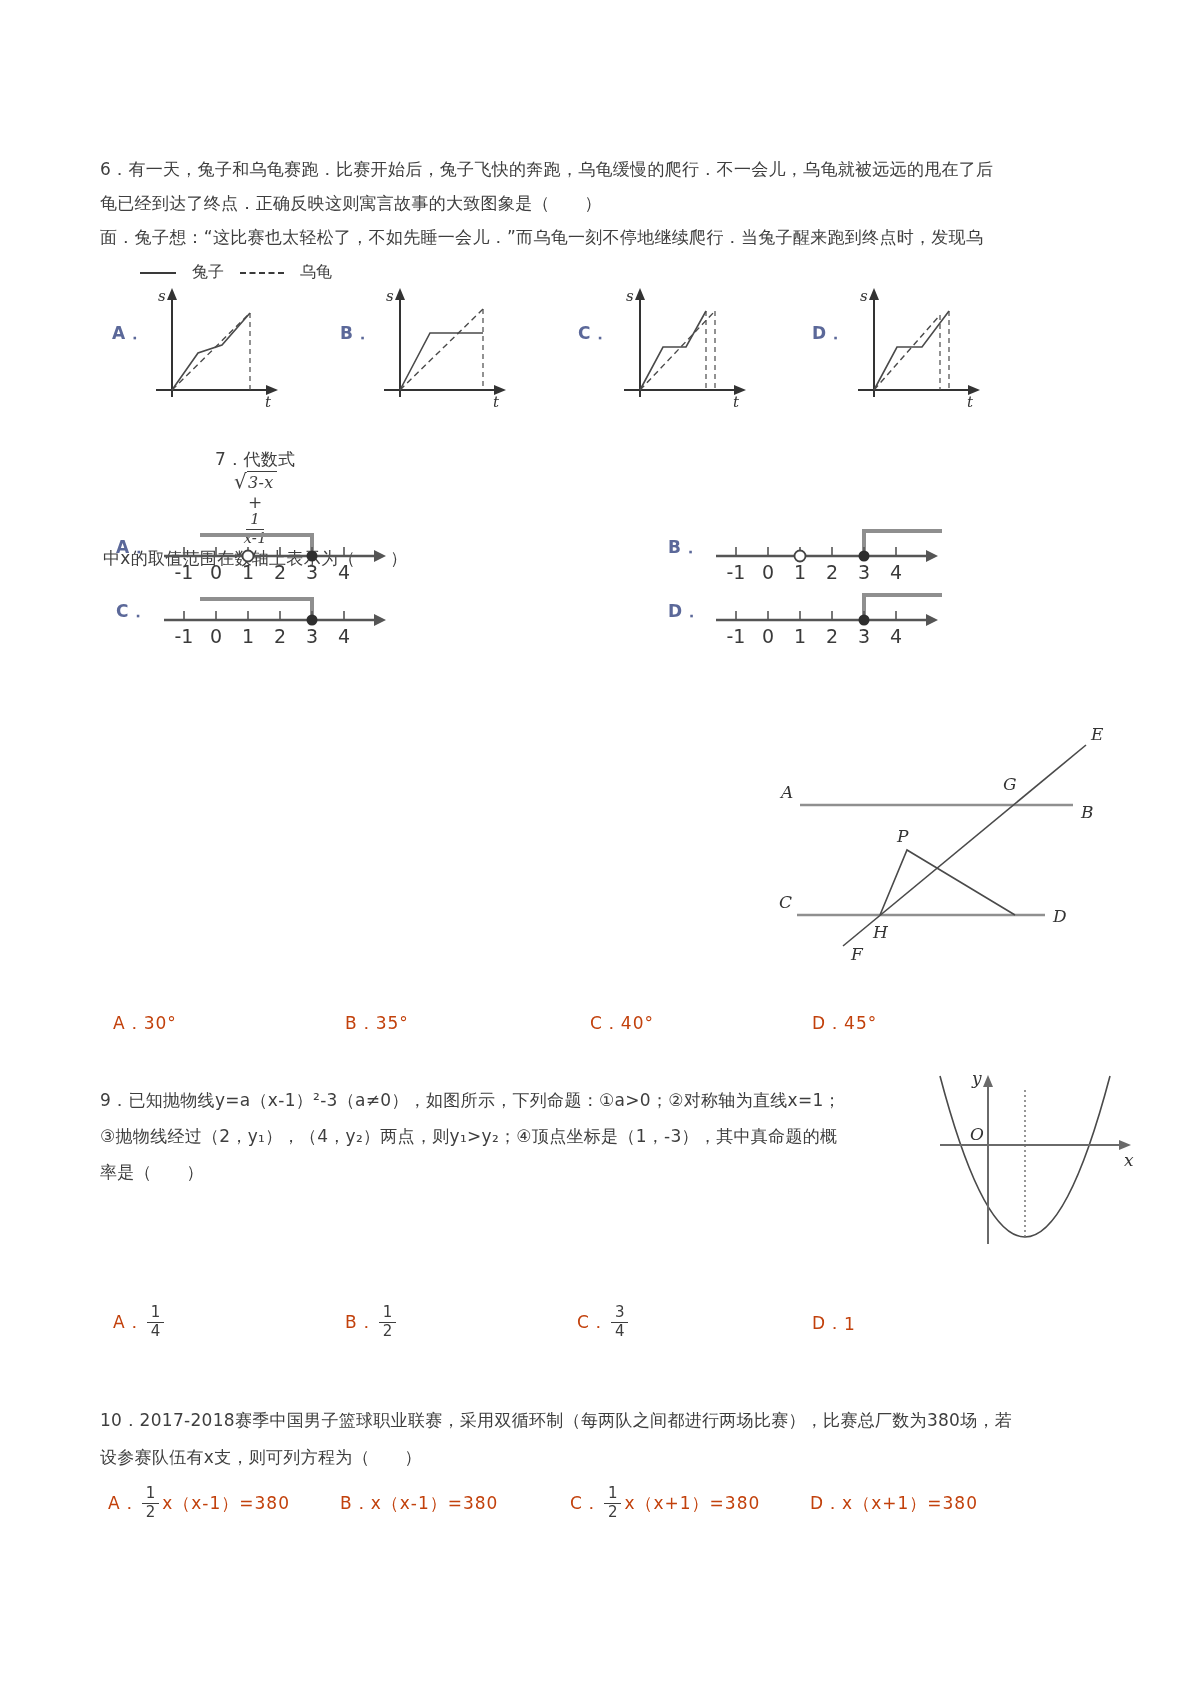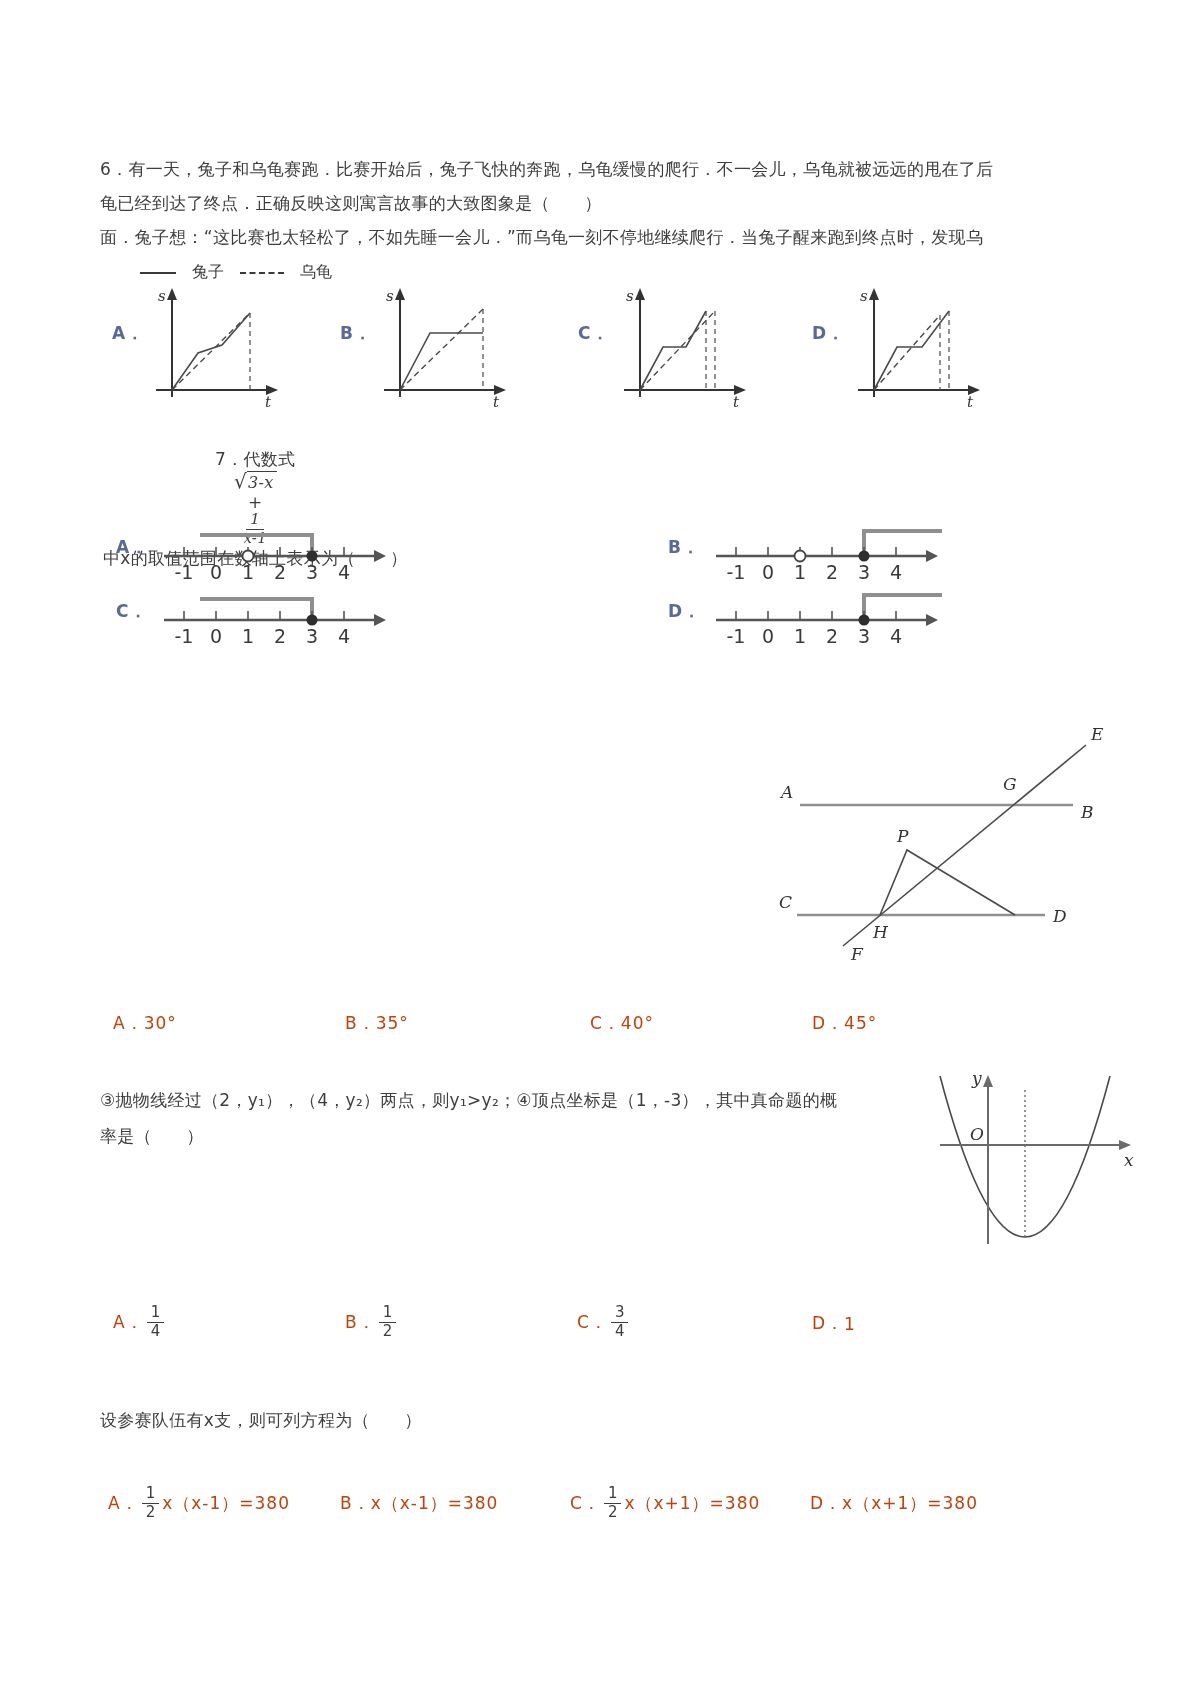--- a/index.html
+++ b/index.html
@@ -216,20 +216,21 @@
     <text x="298" y="262" class="ptlab">D</text>
     <text x="96" y="300" class="ptlab">F</text>
   </svg>
 
   <span class="abs plain-opt" style="left:113px;top:1012px;">A．30°</span>
   <span class="abs plain-opt" style="left:345px;top:1012px;">B．35°</span>
   <span class="abs plain-opt" style="left:577px;top:1012px;margin-left:13px;">C．40°</span>
   <span class="abs plain-opt" style="left:812px;top:1012px;">D．45°</span>
 
   <div class="abs q9text" style="left:100px;top:1082px;width:810px;">
+    <p>9．已知抛物线y=a（x-1）²-3（a≠0），如图所示，下列命题：①a&gt;0；②对称轴为直线x=1；</p>
     <p>③抛物线经过（2，y₁），（4，y₂）两点，则y₁&gt;y₂；④顶点坐标是（1，-3），其中真命题的概</p>
     <p>率是（　　）</p>
   </div>
 
   <svg class="abs" style="left:930px;top:1068px;" width="210" height="180" viewBox="0 0 210 180">
 
     <path d="M10,8 Q95,330 180,8" fill="none" stroke="#4a4a4a" stroke-width="1.6"></path>
 
     <line x1="58" y1="176" x2="58" y2="14" stroke="#6a6a6a" stroke-width="2"></line>
     <polygon points="58,7 53,19 63,19" fill="#6a6a6a"></polygon>
@@ -263,20 +264,21 @@
         <span class="num">3</span>
         <span class="den">4</span>
       </span>
   </div>
   <div class="abs optrow" style="left:812px;top:1312px;">
     <span class="plain-opt">D．</span>
     <span class="plain-opt">1</span>
   </div>
 
   <div class="abs qtext" style="left:100px;top:1402px;width:1020px;line-height:37px;">
+    <p>10．2017-2018赛季中国男子篮球职业联赛，采用双循环制（每两队之间都进行两场比赛），比赛总厂数为380场，若</p>
     <p>设参赛队伍有x支，则可列方程为（　　）</p>
   </div>
 
   <div class="abs optrow" style="left:108px;top:1486px;">
     <span class="plain-opt">A．</span>
     <span class="frac">
         <span class="num">1</span>
         <span class="den">2</span>
       </span>
     <span class="plain-opt">x（x-1）=380</span>

